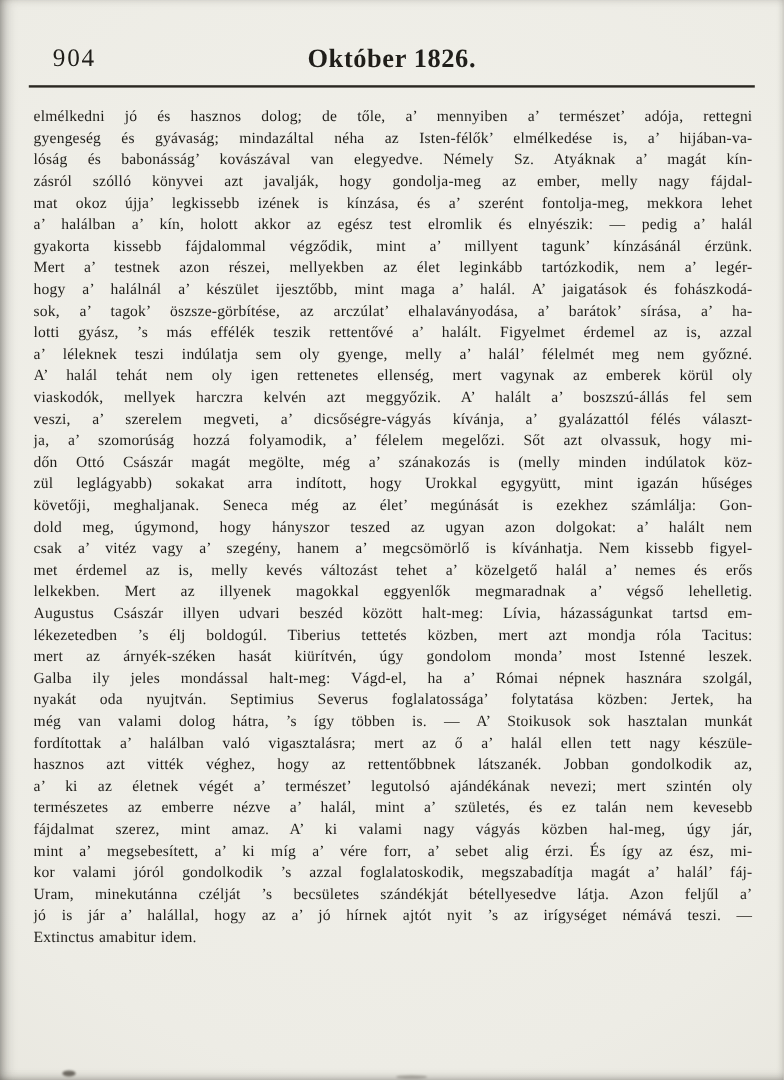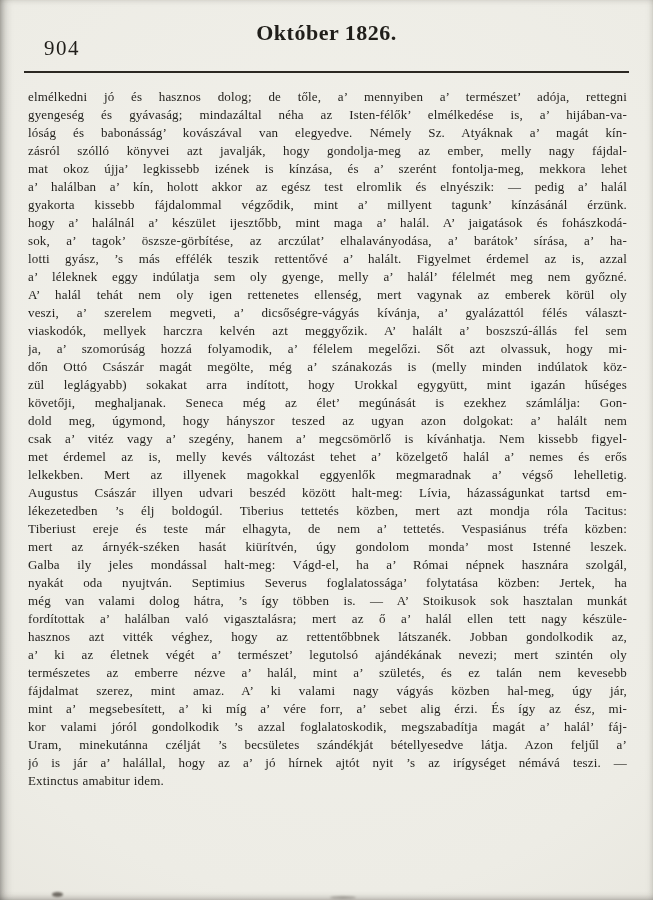--- a/index.html
+++ b/index.html
@@ -19,21 +19,21 @@
                 inset -3px 0 8px -5px rgba(60,56,50,.35),
                 inset 0 -5px 10px -6px rgba(60,56,50,.45);
     overflow: hidden;
   }
   .header { position: absolute; top: 0; left: 0; right: 0; height: 78px; }
   .page-number {
     position: absolute; left: 44px; top: 36px;
     font-size: 21px; letter-spacing: 1.5px;
   }
   .header-title {
-    position: absolute; top: 20px; left: 0; right: 0;
+    position: absolute; top: 36px; left: 0; right: 0;
     text-align: center;
     font-size: 22px; font-weight: bold; letter-spacing: 0.5px;
   }
   .rule {
     position: absolute; top: 71px; left: 24px; right: 24px;
     border-top: 2px solid #2b2822; height: 0;
   }
   .body-text {
     position: absolute; top: 88px; left: 28px; right: 26px;
     font-size: 13px; line-height: 18px;
@@ -65,38 +65,38 @@
   <div class="rule"></div>
 
   <div class="body-text">
       <div class="text-line">elmélkedni jó és hasznos dolog; de tőle, a’ mennyiben a’ természet’ adója, rettegni</div>
       <div class="text-line">gyengeség és gyávaság; mindazáltal néha az Isten-félők’ elmélkedése is, a’ hijában-va-</div>
       <div class="text-line">lóság és babonásság’ kovászával van elegyedve. Némely Sz. Atyáknak a’ magát kín-</div>
       <div class="text-line">zásról szólló könyvei azt javalják, hogy gondolja-meg az ember, melly nagy fájdal-</div>
       <div class="text-line">mat okoz újja’ legkissebb izének is kínzása, és a’ szerént fontolja-meg, mekkora lehet</div>
       <div class="text-line">a’ halálban a’ kín, holott akkor az egész test elromlik és elnyészik: — pedig a’ halál</div>
       <div class="text-line">gyakorta kissebb fájdalommal végződik, mint a’ millyent tagunk’ kínzásánál érzünk.</div>
+      <div class="text-line">Mert a’ testnek azon részei, mellyekben az élet leginkább tartózkodik, nem a’ legér-</div>
       <div class="text-line">hogy a’ halálnál a’ készület ijesztőbb, mint maga a’ halál. A’ jaigatások és fohászkodá-</div>
       <div class="text-line">sok, a’ tagok’ öszsze-görbítése, az arczúlat’ elhalaványodása, a’ barátok’ sírása, a’ ha-</div>
       <div class="text-line">lotti gyász, ’s más effélék teszik rettentővé a’ halált. Figyelmet érdemel az is, azzal</div>
-      <div class="text-line">a’ léleknek eggy indúlatja sem oly gyenge, melly a’ halál’ félelmét meg nem győzné.</div>
+      <div class="text-line">a’ léleknek teszi indúlatja sem oly gyenge, melly a’ halál’ félelmét meg nem győzné.</div>
       <div class="text-line">A’ halál tehát nem oly igen rettenetes ellenség, mert vagynak az emberek körül oly</div>
+      <div class="text-line">viaskodók, mellyek harczra kelvén azt meggyőzik. A’ halált a’ boszszú-állás fel sem</div>
       <div class="text-line">veszi, a’ szerelem megveti, a’ dicsőségre-vágyás kívánja, a’ gyalázattól félés választ-</div>
-      <div class="text-line">viaskodók, mellyek harczra kelvén azt meggyőzik. A’ halált a’ boszszú-állás fel sem</div>
       <div class="text-line">ja, a’ szomorúság hozzá folyamodik, a’ félelem megelőzi. Sőt azt olvassuk, hogy mi-</div>
       <div class="text-line">dőn Ottó Császár magát megölte, még a’ szánakozás is (melly minden indúlatok köz-</div>
       <div class="text-line">zül leglágyabb) sokakat arra indított, hogy Urokkal egygyütt, mint igazán hűséges</div>
       <div class="text-line">követőji, meghaljanak. Seneca még az élet’ megúnását is ezekhez számlálja: Gon-</div>
       <div class="text-line">dold meg, úgymond, hogy hányszor teszed az ugyan azon dolgokat: a’ halált nem</div>
       <div class="text-line">csak a’ vitéz vagy a’ szegény, hanem a’ megcsömörlő is kívánhatja. Nem kissebb figyel-</div>
       <div class="text-line">met érdemel az is, melly kevés változást tehet a’ közelgető halál a’ nemes és erős</div>
       <div class="text-line">lelkekben. Mert az illyenek magokkal eggyenlők megmaradnak a’ végső lehelletig.</div>
       <div class="text-line">Augustus Császár illyen udvari beszéd között halt-meg: Lívia, házasságunkat tartsd em-</div>
       <div class="text-line">lékezetedben ’s élj boldogúl. Tiberius tettetés közben, mert azt mondja róla Tacitus:</div>
-      <div class="text-line">Tiberiust ereje és teste már elhagyta, de nem a’ tettetés. Vespasiánus tréfa közben:</div>
       <div class="text-line">mert az árnyék-széken hasát kiürítvén, úgy gondolom monda’ most Istenné leszek.</div>
       <div class="text-line">Galba ily jeles mondással halt-meg: Vágd-el, ha a’ Római népnek hasznára szolgál,</div>
       <div class="text-line">nyakát oda nyujtván. Septimius Severus foglalatossága’ folytatása közben: Jertek, ha</div>
       <div class="text-line">még van valami dolog hátra, ’s így többen is. — A’ Stoikusok sok hasztalan munkát</div>
       <div class="text-line">fordítottak a’ halálban való vigasztalásra; mert az ő a’ halál ellen tett nagy készüle-</div>
       <div class="text-line">hasznos azt vitték véghez, hogy az rettentőbbnek látszanék. Jobban gondolkodik az,</div>
       <div class="text-line">a’ ki az életnek végét a’ természet’ legutolsó ajándékának nevezi; mert szintén oly</div>
       <div class="text-line">természetes az emberre nézve a’ halál, mint a’ születés, és ez talán nem kevesebb</div>
       <div class="text-line">fájdalmat szerez, mint amaz. A’ ki valami nagy vágyás közben hal-meg, úgy jár,</div>
       <div class="text-line">mint a’ megsebesített, a’ ki míg a’ vére forr, a’ sebet alig érzi. És így az ész, mi-</div>

